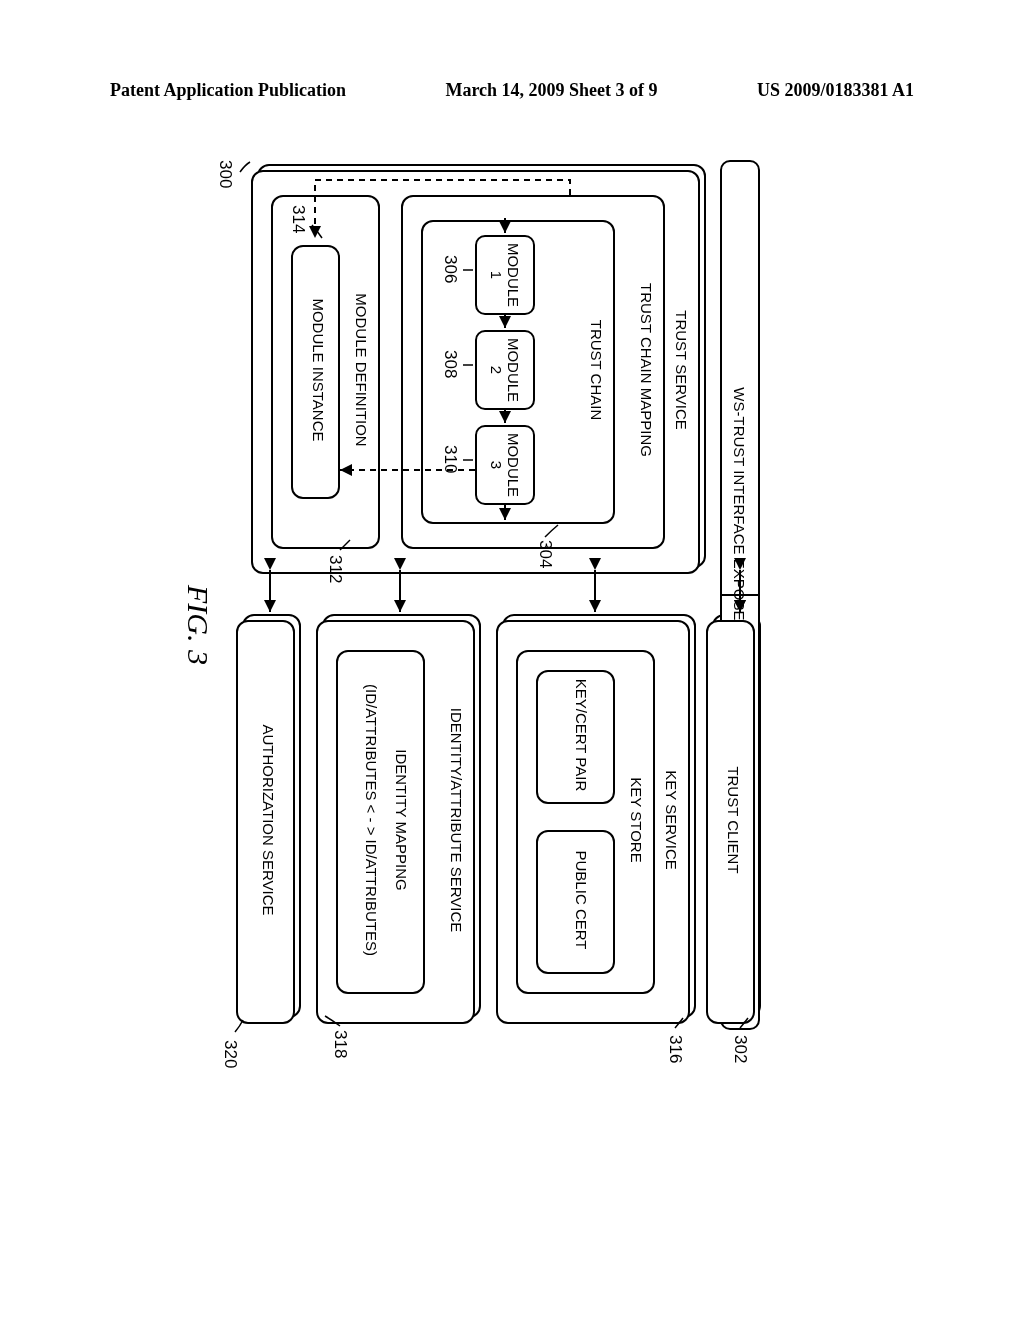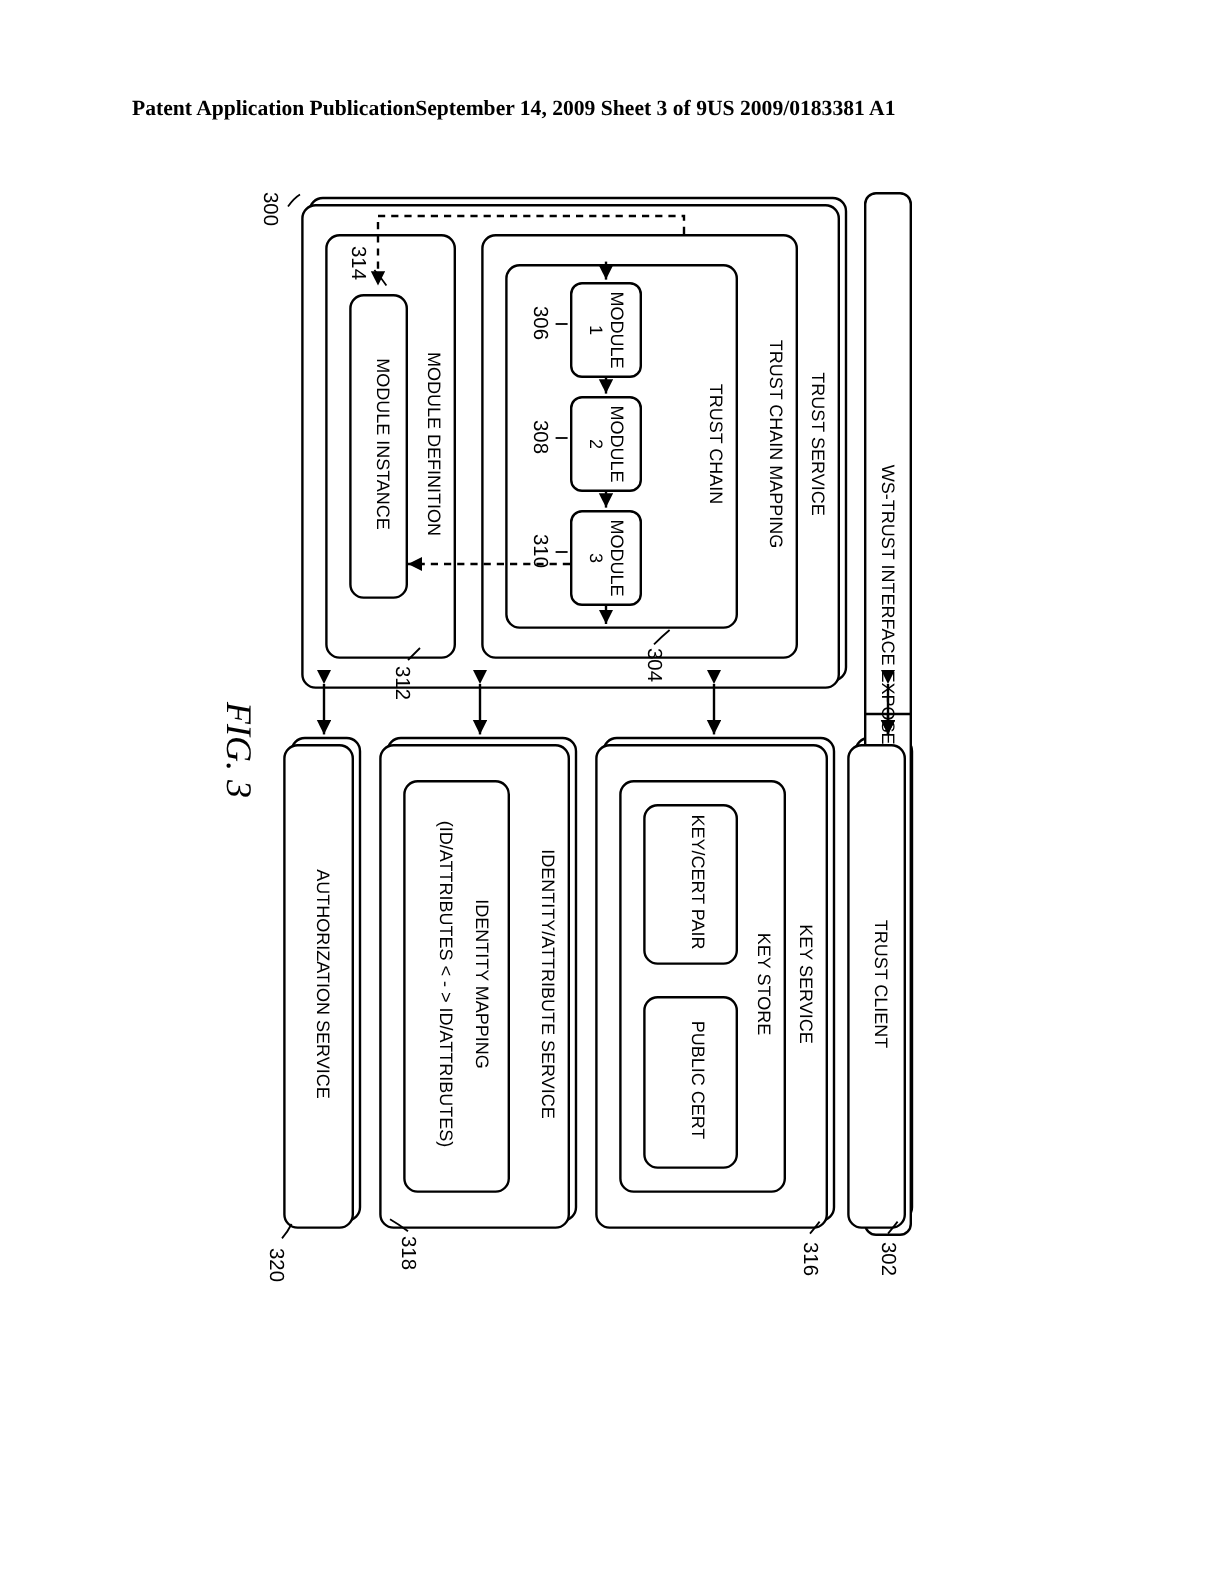--- a/index.html
+++ b/index.html
@@ -10,20 +10,21 @@
     width: 1024px;
     height: 1320px;
     position: relative;
   }
   .header {
     position: absolute;
     top: 80px;
     left: 0;
     width: 1024px;
     display: flex;
+    justify-content: space-between;
     padding: 0 110px;
     box-sizing: border-box;
     font-weight: bold;
     font-size: 18px;
   }
   .diagram-rotated {
     position: absolute;
     top: 150px;
     left: 120px;
     width: 950px;   
@@ -82,21 +83,21 @@
     width:950px; height:650px;
     pointer-events:none;
   }
   .txt { font-family: Arial, sans-serif; font-size:15px; }
 </style>
 </head>
 <body>
 
 <div class="header">
   <span>Patent Application Publication</span>
-  <span>September 14, 2009  Sheet 3 of 9</span>
+  <span>March 14, 2009  Sheet 3 of 9</span>
   <span>US 2009/0183381 A1</span>
 </div>
 
 <div class="diagram-rotated">
 
   <div class="plainbox" style="left:10px; top:10px; width:870px; height:40px;">
     <span class="txt">WS-TRUST INTERFACE EXPOSED AS WSDL AND JAVA API</span>
   </div>
 
   <div class="shadowbox" style="left:20px; top:70px; width:400px; height:445px;"></div>

